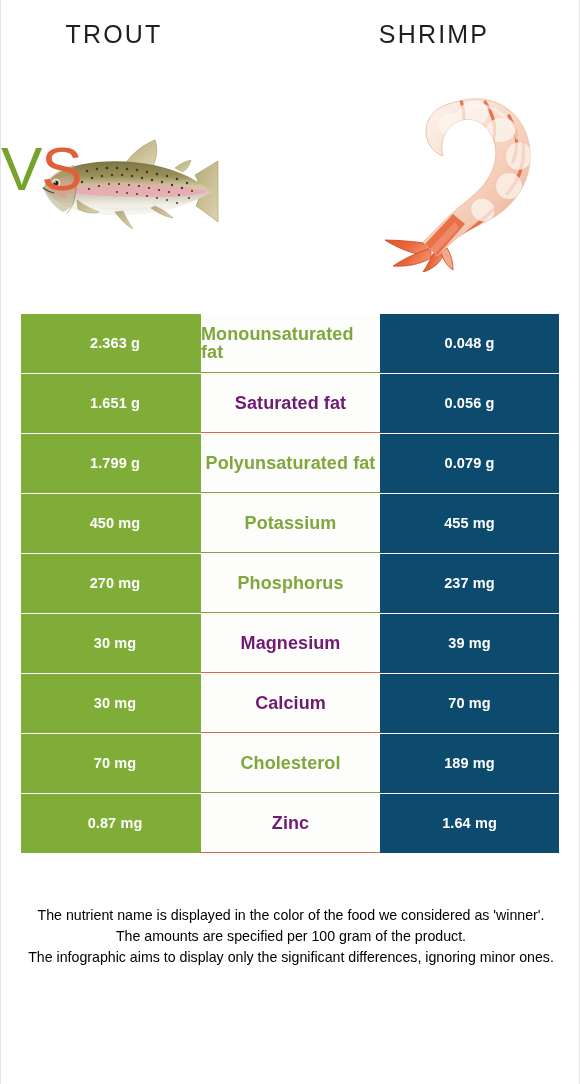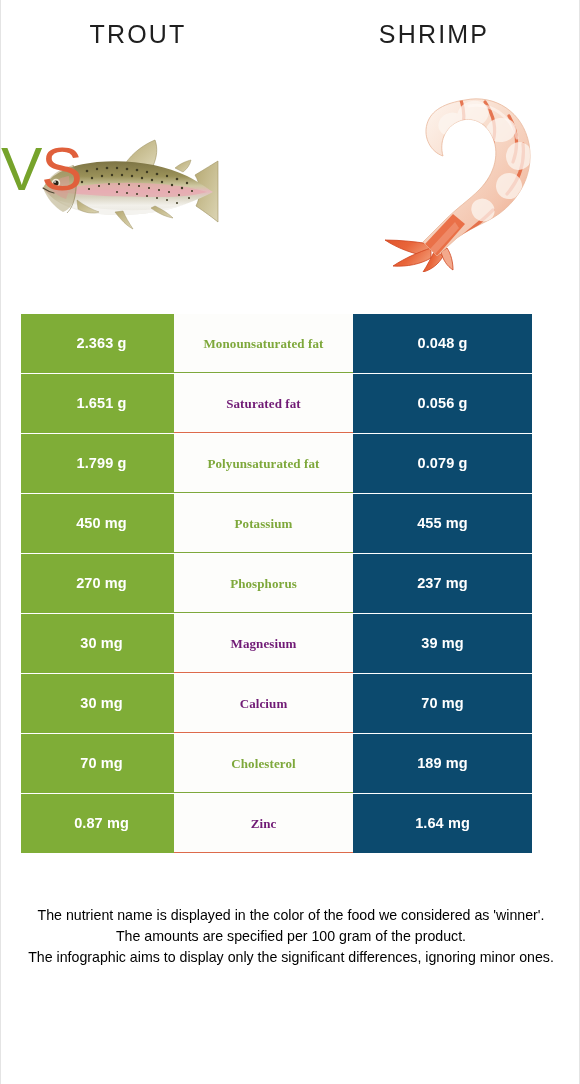--- a/index.html
+++ b/index.html
@@ -34,21 +34,21 @@
     position: absolute;
     top: 20px;
     font-family: "Liberation Sans", sans-serif;
     font-size: 25px;
     font-weight: 300;
     letter-spacing: 2.2px;
     color: #1f1f1f;
     text-align: center;
     white-space: nowrap;
   }
-  .title.left  { left: 0;   width: 226px; margin-left: 24px; }
+  .title.left  { left: 0;   width: 226px; }
   .title.right { right: 0;  width: 290px; }
 
   .vs {
     position: absolute;
     left: 0; right: 12px;
     top: 138px;
     font-family: "Liberation Sans", sans-serif;
     font-size: 62px;
     font-weight: 400;
     letter-spacing: -1px;
@@ -94,33 +94,32 @@
     display: flex;
     align-items: center;
     justify-content: center;
     font-size: 14.5px;
     font-weight: 700;
     letter-spacing: 0.1px;
     line-height: 1;
   }
 
   .cell.left {
-    width: 153px;
+    width: 180px;
     background: #7fad37;
     color: #ffffff;
     padding-left: 8px;
   }
 
   .cell.mid {
     width: 179px;
     background: #fdfdfb;
     color: #7ea83b;
     border-bottom: 1px solid #7ea83b;
-    font-size: 13px;
-    font-family: Liberation Serif, serif;
+    font-size: 18px;
   }
   .cell.mid.orange {
     color: #701a75;
     border-bottom-color: #dd6a4b;
   }
 
   .cell.right {
     width: 179px;
     background: #0c4a6e;
     color: #ffffff;

